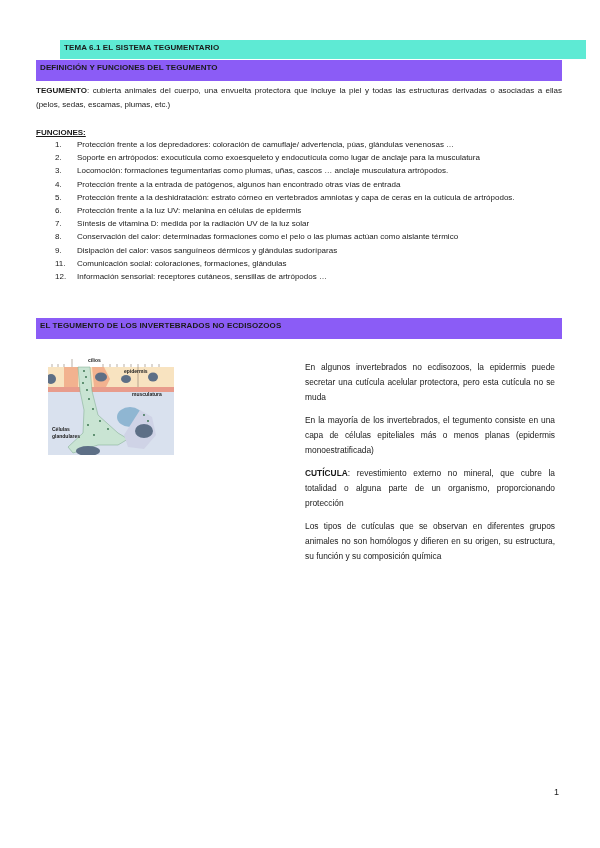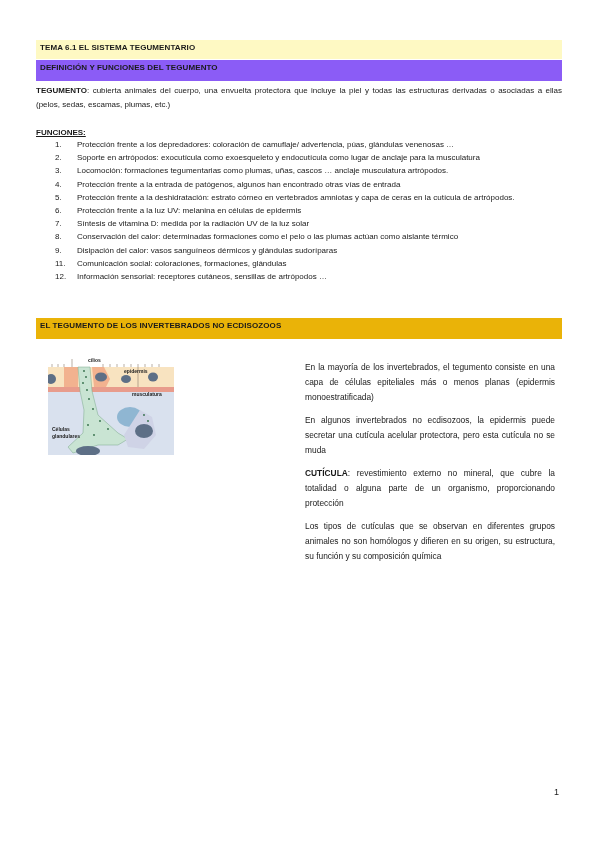--- a/index.html
+++ b/index.html
@@ -6,23 +6,23 @@
     body {
       width: 600px; height: 848px; position: relative; overflow: hidden;
       font-family: "Liberation Sans", sans-serif; color: #1a1a1a;
     }
     .page { position: absolute; left: 0; top: 0; width: 600px; height: 848px; }
     .bar {
       position: absolute; left: 36px; width: 526px;
       font-size: 8px; font-weight: bold; letter-spacing: 0.1px;
       padding: 3px 4px; box-sizing: border-box;
     }
-    .bar-title { top: 40px; height: 19px; background: #fef9c3; }
+    .bar-title { top: 40px; height: 19px; background: #5eead4; margin-left: 24px; }
     .bar-def { top: 60px; height: 21px; background: #8b5cf6; }
-    .bar-invert { top: 318px; height: 21px; background: #eab308; }
+    .bar-invert { top: 318px; height: 21px; background: #8b5cf6; }
     .def-para {
       position: absolute; left: 36px; top: 84px; width: 526px;
       font-size: 8px; line-height: 14px; text-align: justify;
     }
     .def-para .term { font-weight: bold; }
     .func-heading {
       position: absolute; left: 36px; top: 128px;
       font-size: 8px; font-weight: bold; text-decoration: underline;
     }
     .func-list {
@@ -130,21 +130,21 @@
       </g>
       <text x="40" y="7" font-size="5" font-weight="bold" fill="#222" font-family="Liberation Sans, sans-serif">cilios</text>
       <text x="76" y="18" font-size="5" font-weight="bold" fill="#222" font-family="Liberation Sans, sans-serif">epidermis</text>
       <text x="84" y="41" font-size="5" font-weight="bold" fill="#222" font-family="Liberation Sans, sans-serif">musculatura</text>
       <text x="4" y="76" font-size="5" font-weight="bold" fill="#222" font-family="Liberation Sans, sans-serif">Células</text>
       <text x="4" y="83" font-size="5" font-weight="bold" fill="#222" font-family="Liberation Sans, sans-serif">glandulares</text>
     </svg>
   </div>
 
   <div class="right-col">
+    <p>En algunos invertebrados no ecdisozoos, la epidermis puede secretar una cutícula acelular protectora, pero esta cutícula no se muda</p>
     <p>En la mayoría de los invertebrados, el tegumento consiste en una capa de células epiteliales más o menos planas (epidermis monoestratificada)</p>
-    <p>En algunos invertebrados no ecdisozoos, la epidermis puede secretar una cutícula acelular protectora, pero esta cutícula no se muda</p>
     <p><span class="strong">CUTÍCULA</span><span>: revestimiento externo no mineral, que cubre la totalidad o alguna parte de un organismo, proporcionando protección</span></p>
     <p>Los tipos de cutículas que se observan en diferentes grupos animales no son homólogos y difieren en su origen, su estructura, su función y su composición química</p>
   </div>
 
   <div class="page-number">1</div>
 
 </div>
 
 </body></html>

